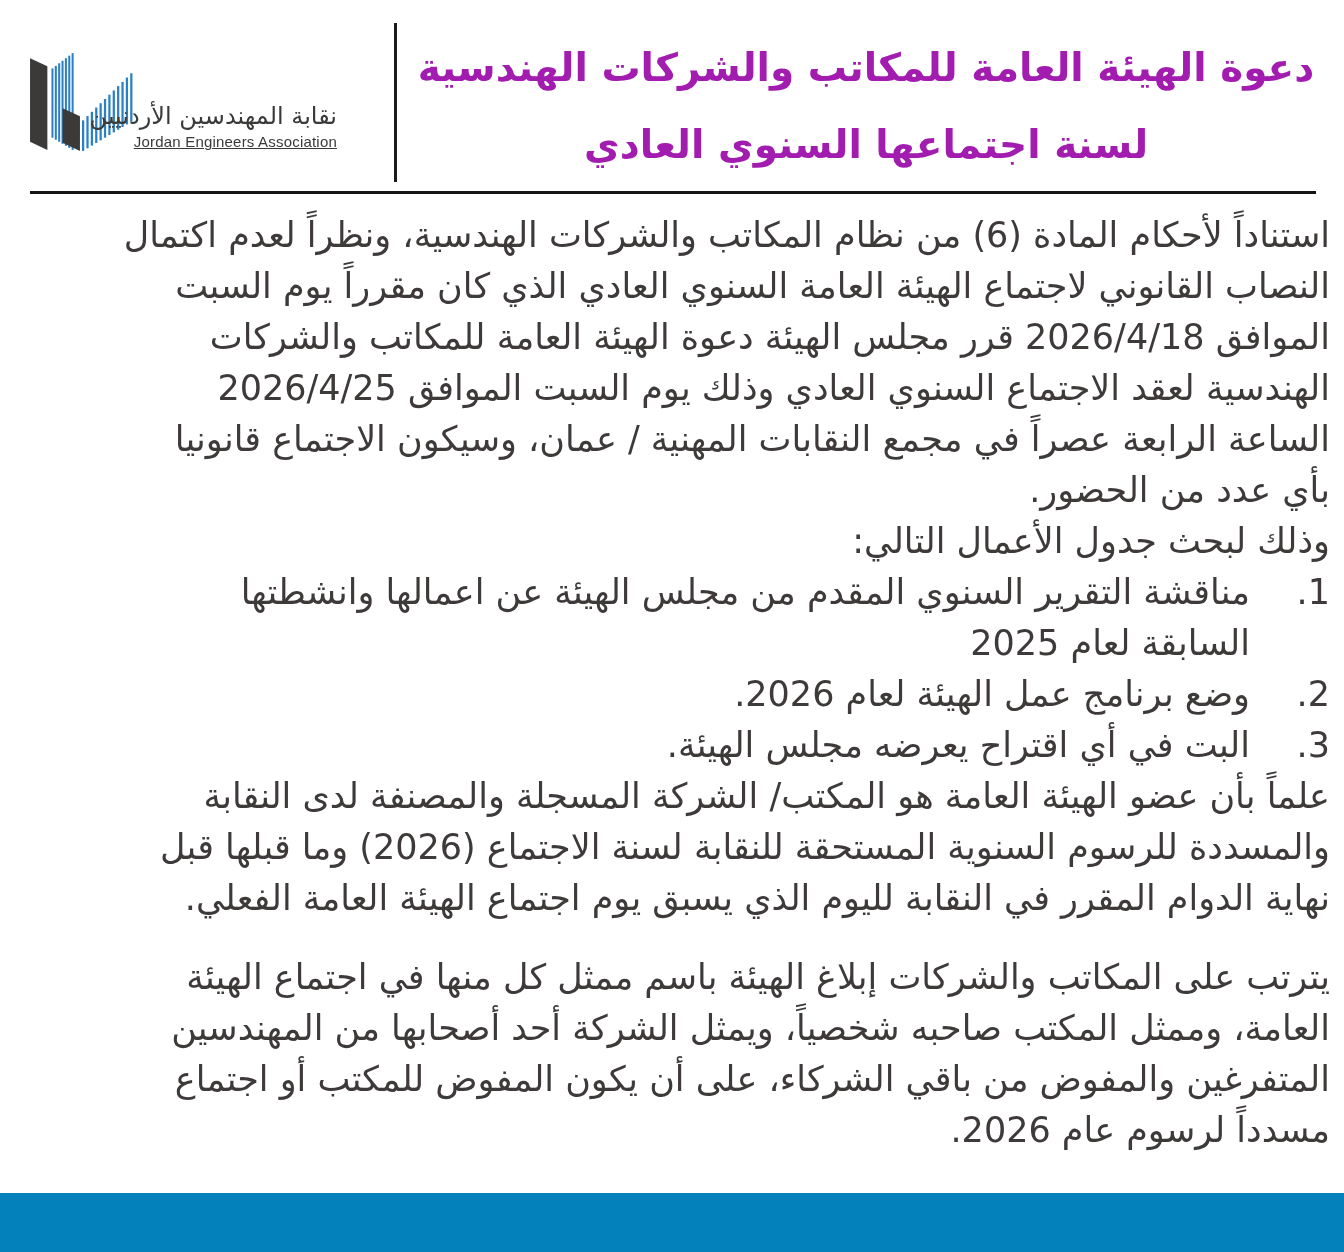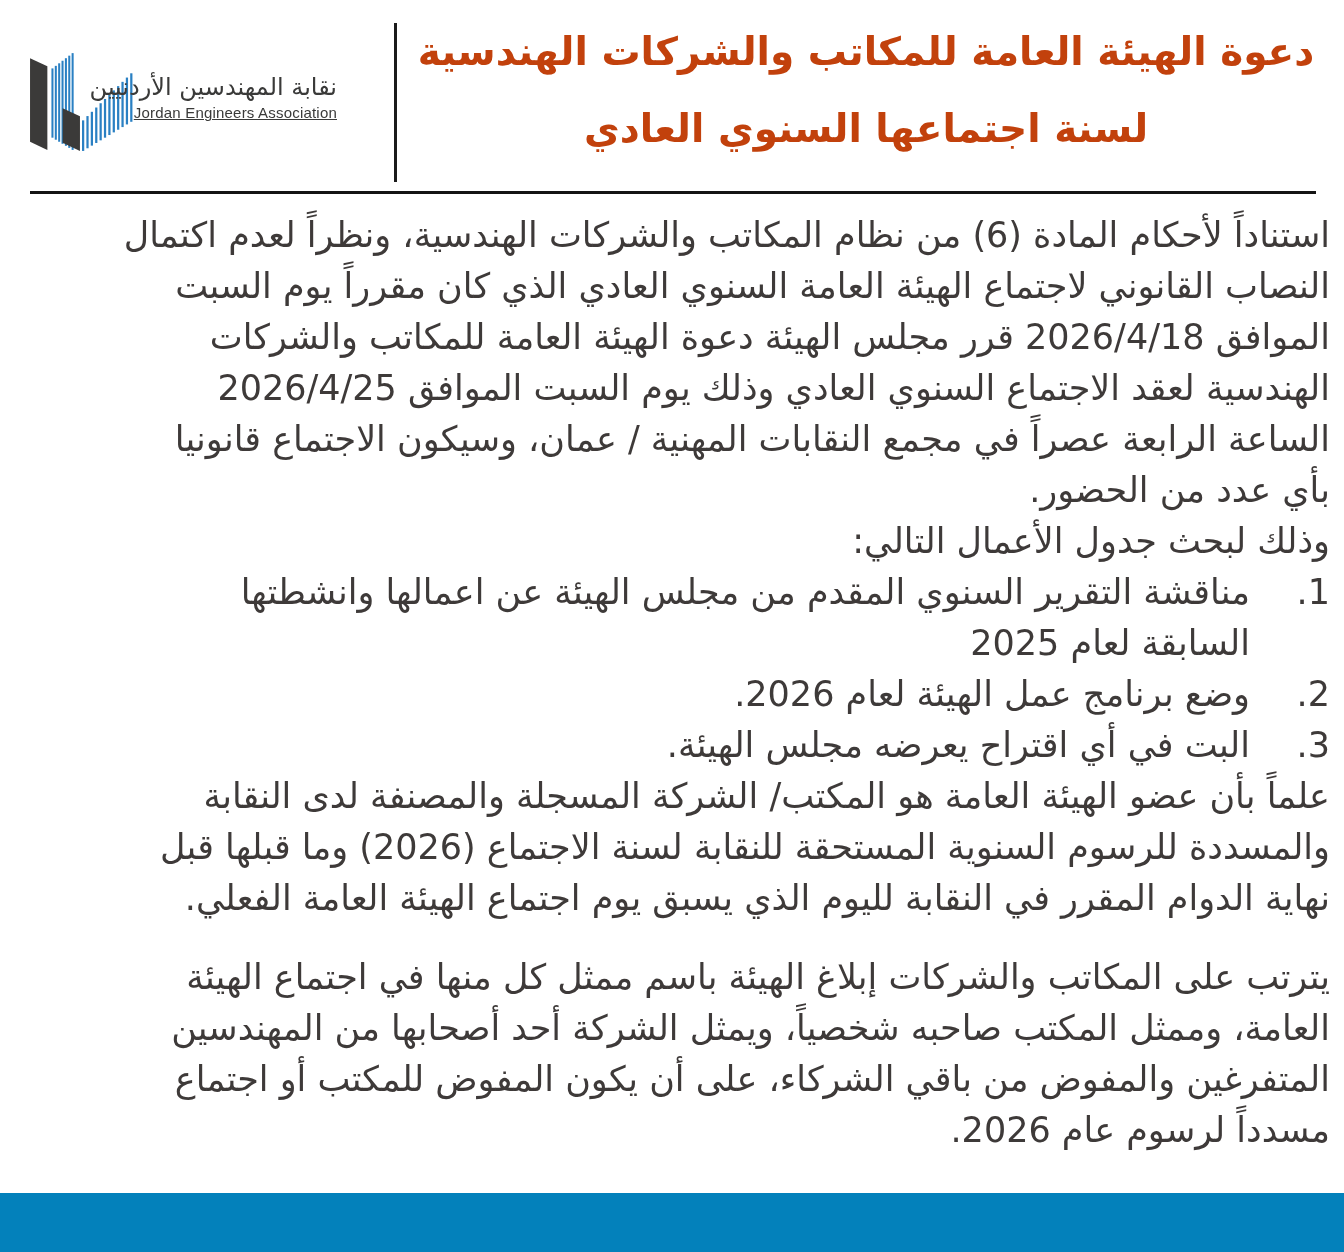--- a/index.html
+++ b/index.html
@@ -12,28 +12,28 @@
     direction:rtl;
   }
   
   .logo-mark{
     position:absolute;left:28px;top:50px;width:108px;height:102px;
   }
   .logo-text{
     position:absolute;right:1007px;top:72px;
     text-align:right;white-space:nowrap;color:#3a3a39;
   }
-  .org-ar{font-size:24px;line-height:31px;font-weight:500;direction:rtl;}
+  .org-ar{font-size:24px;line-height:31px;font-weight:500;direction:rtl;margin-top:29px;}
   .org-en{font-size:15px;line-height:20px;direction:ltr;font-family:"Liberation Sans",sans-serif;letter-spacing:.2px;text-decoration:underline;}
   .header-divider{
     position:absolute;left:394px;top:23px;width:3px;height:159px;background:#1b1b1b;
   }
   .notice-title{
-    position:absolute;left:396px;top:13px;width:940px;
-    text-align:center;color:#c2410c;font-weight:bold;
+    position:absolute;left:396px;top:29px;width:940px;
+    text-align:center;color:#a21caf;font-weight:bold;
     font-size:39px;line-height:77px;direction:rtl;
   }
   .header-rule{
     position:absolute;left:30px;top:191px;width:1286px;height:3px;background:#141414;
   }
   
   .notice-body{
     position:absolute;top:210px;right:14px;left:68px;
     direction:rtl;text-align:right;
     color:#3e3a39;font-size:35px;line-height:51px;

